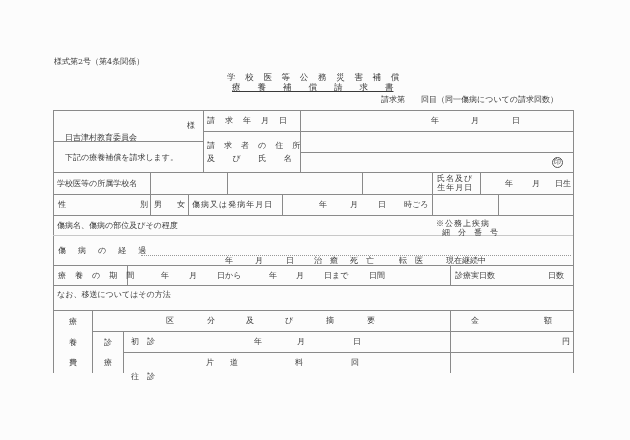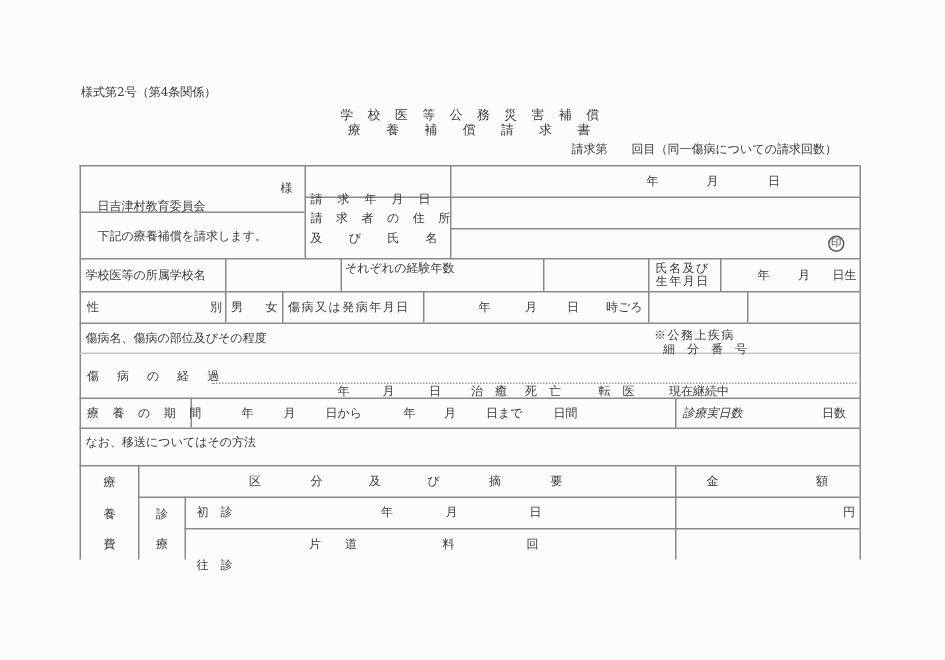--- a/index.html
+++ b/index.html
@@ -4,30 +4,30 @@
 <style>
   html, body { margin:0; padding:0; background:#fcfcfc; }
   body { width:630px; height:440px; position:relative; overflow:hidden;
          font-family:"DejaVu Serif","Liberation Serif",serif; color:#3a3a3a; font-size:8px; }
   .abs { position:absolute; white-space:nowrap; line-height:1; }
   .line { position:absolute; background:#8a8a8a; }
   .h { height:1px; }
   .v { width:1px; }
   .dotted { position:absolute; height:0; border-top:1px dotted #999; }
   .two { line-height:9px; white-space:normal; }
-  .sp { letter-spacing:3px;margin-top:12px; }
+  .sp { letter-spacing:3px; }
   .seal { position:absolute; width:9px; height:9px; border:1px solid #555; border-radius:50%;
           font-size:7px; line-height:9px; text-align:center; }
 </style>
 </head>
 <body>
 
 <div class="abs" style="left:54px;top:58px;font-size:8px;">様式第2号（第4条関係）</div>
 <div class="abs" style="left:227px;top:73px;font-size:8.5px;letter-spacing:3.5px;">学 校 医 等 公 務 災 害 補 償</div>
-<div class="abs" style="left:232px;top:83px;font-size:8.5px;">療　　養　　補　　償　　請　　求　　書</div>
+<div class="abs" style="left:232px;top:83px;font-size:8.5px;text-decoration:underline;">療　　養　　補　　償　　請　　求　　書</div>
 <div class="abs" style="left:381px;top:96px;">請求第</div>
 <div class="abs" style="left:408px;top:94px;width:12px;height:11px;"></div>
 <div class="abs" style="left:421px;top:96px;">回目（同一傷病についての請求回数）</div>
 
 <div class="line h" style="left:53px;top:110px;width:520px;"></div>
 <div class="line v" style="left:53px;top:110px;height:263px;"></div>
 <div class="line v" style="left:573px;top:110px;height:263px;"></div>
 
 <div class="line v" style="left:203px;top:110px;height:62px;"></div>
 <div class="line v" style="left:300px;top:110px;height:62px;"></div>
@@ -78,21 +78,20 @@
 
 <div class="abs" style="left:207px;top:142px;letter-spacing:0.5px;">請　求　者　の　住　所</div>
 <div class="abs" style="left:207px;top:155px;letter-spacing:0.5px;">及　　び　　氏　　名</div>
 <div class="abs" style="left:301px;top:132px;width:271px;height:20px;"></div>
 <div class="abs" style="left:301px;top:153px;width:271px;height:19px;"></div>
 <div class="seal" style="left:552px;top:157px;">印</div>
 
 <div class="abs" style="left:57px;top:180px;">学校医等の所属学校名</div>
 <div class="abs" style="left:151px;top:173px;width:75px;height:20px;"></div>
 <div class="abs two" style="left:230px;top:174px;width:132px;">
-  <div>それぞれの経験年数</div>
 </div>
 <div class="abs" style="left:363px;top:173px;width:68px;height:20px;"></div>
 <div class="abs two" style="left:437px;top:174px;letter-spacing:1px;text-align:right;">
   <div>氏名及び</div>
   <div>生年月日</div>
 </div>
 <div class="abs" style="left:481px;top:173px;width:91px;height:20px;">
   <span class="abs" style="left:24px;top:7px;">年</span>
   <span class="abs" style="left:51px;top:7px;">月</span>
   <span class="abs" style="left:74px;top:7px;">日生</span>
@@ -131,21 +130,21 @@
 <div class="abs" style="left:58px;top:272px;letter-spacing:0.5px;">療　養　の　期　間</div>
 <div class="abs" style="left:128px;top:266px;width:321px;height:19px;">
   <span class="abs" style="left:33px;top:6px;">年</span>
   <span class="abs" style="left:61px;top:6px;">月</span>
   <span class="abs" style="left:89px;top:6px;">日から</span>
   <span class="abs" style="left:141px;top:6px;">年</span>
   <span class="abs" style="left:168px;top:6px;">月</span>
   <span class="abs" style="left:196px;top:6px;">日まで</span>
   <span class="abs" style="left:241px;top:6px;">日間</span>
 </div>
-<div class="abs" style="left:455px;top:272px;font-style:italic;">診療実日数</div>
+<div class="abs" style="left:455px;top:272px;">診療実日数</div>
 <div class="abs" style="left:500px;top:266px;width:40px;height:19px;"></div>
 <div class="abs" style="left:548px;top:272px;">日数</div>
 
 <div class="abs two" style="left:57px;top:290px;width:510px;">
   <div>なお、移送についてはその方法</div>
 </div>
 
 <div class="abs" style="left:69px;top:318px;">療</div>
 <div class="abs" style="left:69px;top:339px;">養</div>
 <div class="abs" style="left:69px;top:359px;">費</div>

